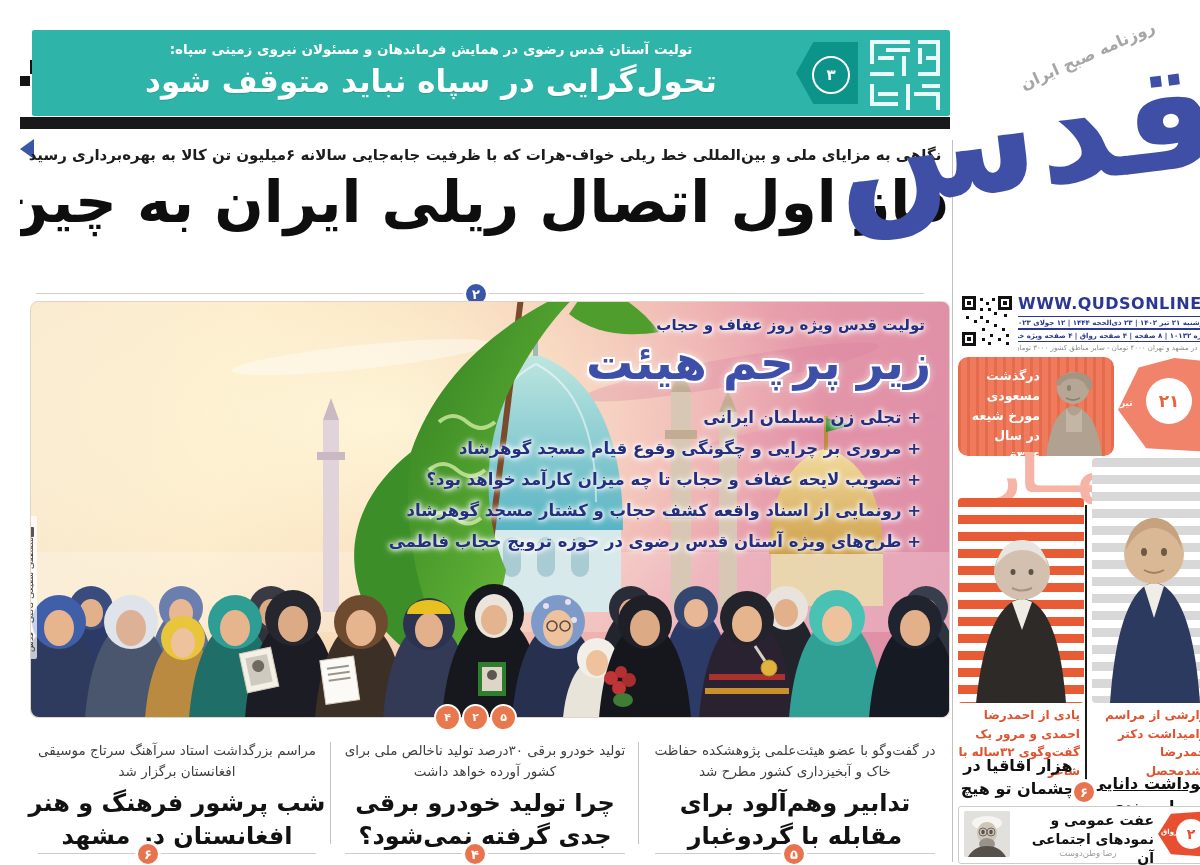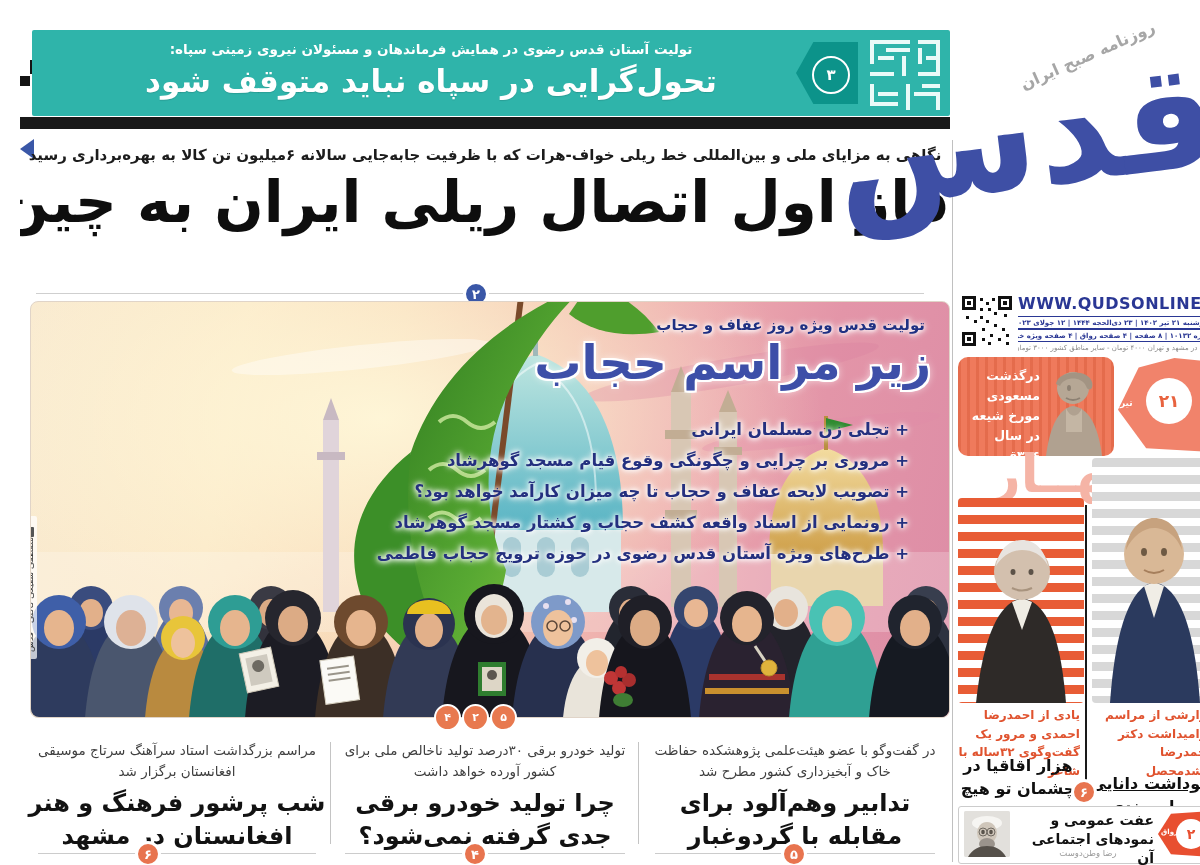--- a/index.html
+++ b/index.html
@@ -28,21 +28,21 @@
   #feature-img{left:10px;top:301px;width:918px;height:415px;border-radius:8px;overflow:visible;
     background:
       radial-gradient(ellipse at 38% 28%, rgba(255,250,220,.85), rgba(255,250,220,0) 55%),
       linear-gradient(100deg,#f9ead0 0%,#fbe7c6 22%,#f8d9b8 38%,#f3c3ae 52%,#edaaae 68%,#e395a8 82%,#dd8da6 100%);
     border:1px solid #e0d4c8;}
   #feature-scene{position:absolute;inset:0;border-radius:8px;overflow:hidden;}
   #feature-tag{position:absolute;top:14px;right:24px;font-size:15px;font-weight:bold;color:#203082;
     text-shadow:0 0 4px #fff,0 0 6px #fff,0 0 8px #fff;}
   #feature-title{position:absolute;top:33px;right:18px;font-size:47px;font-weight:bold;color:#3d4fa8;
     text-shadow:-2px 0 #fff,2px 0 #fff,0 -2px #fff,0 2px #fff,-2px -2px #fff,2px 2px #fff,-2px 2px #fff,2px -2px #fff,0 0 10px #fff;}
-  #feature-bullets{position:absolute;top:102px;right:24px;list-style:none;margin:16px;padding:0;text-align:right;}
+  #feature-bullets{position:absolute;top:102px;right:24px;list-style:none;margin:4px;padding:0;text-align:right;}
   #feature-bullets li{font-size:16.5px;font-weight:bold;color:#24307f;margin-bottom:12px;white-space:nowrap;
     text-shadow:0 0 4px #fff,0 0 6px #fff,0 0 9px #fff;}
   #photo-credit{position:absolute;left:6px;bottom:58px;transform:rotate(-90deg);transform-origin:left bottom;
     font-size:9px;color:#3c3c3c;background:rgba(255,255,255,.72);padding:2px 7px;white-space:nowrap;border-radius:2px;}
   .cam{display:inline-block;width:10px;height:7px;background:#555;border-radius:1px;margin-right:4px;vertical-align:middle;}
   .mini-badge{width:27px;height:27px;border-radius:50%;background:#e8794f;color:#fff;font-size:11px;font-weight:bold;
     display:flex;align-items:center;justify-content:center;border:2px solid #fff;box-sizing:border-box;position:absolute;}
   
   .bcol{top:740px;height:120px;}
   .bcol .kicker{text-align:center;font-size:13.5px;color:#3f3f3f;line-height:1.55;}
@@ -331,21 +331,21 @@
               <ellipse cx="0" cy="322" rx="15" ry="18" fill="#eec29c"></ellipse>
             </g>
           <g transform="translate(884,0)">
               <path d="M-46 416 C-40 344 -18 320 0 320 C18 320 40 344 46 416 Z" fill="#161a22"></path>
               <circle cx="0" cy="320" r="27" fill="#20242e"></circle>
               <ellipse cx="0" cy="326" rx="15" ry="18" fill="#e2b08a"></ellipse>
             </g>
         </g>
       </svg>
       <div id="feature-tag">تولیت قدس ویژه روز عفاف و حجاب</div>
-      <div id="feature-title">زیر مراسم حجاب</div>
+      <div id="feature-title">زیر پرچم هیئت</div>
       <ul id="feature-bullets">
         <li>+ تجلی زن مسلمان ایرانی</li>
         <li>+ مروری بر چرایی و چگونگی وقوع قیام مسجد گوهرشاد</li>
         <li>+ تصویب لایحه عفاف و حجاب تا چه میزان کارآمد خواهد بود؟</li>
         <li>+ رونمایی از اسناد واقعه کشف حجاب و کشتار مسجد گوهرشاد</li>
         <li>+ طرح‌های ویژه آستان قدس رضوی در حوزه ترویج حجاب فاطمی</li>
       </ul>
       <div id="photo-credit"><span class="cam"></span><span>مصطفی شفیعی کاکتی - قدس</span></div>
     </div>
     <div class="mini-badge" style="left:403px;top:402px;">۴</div>

